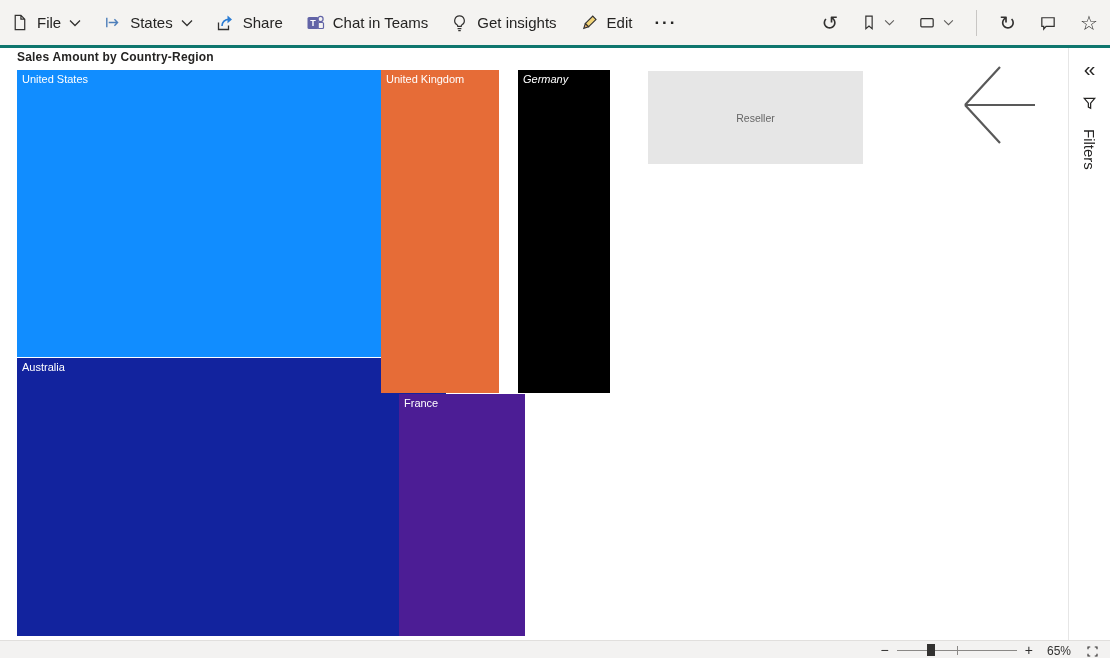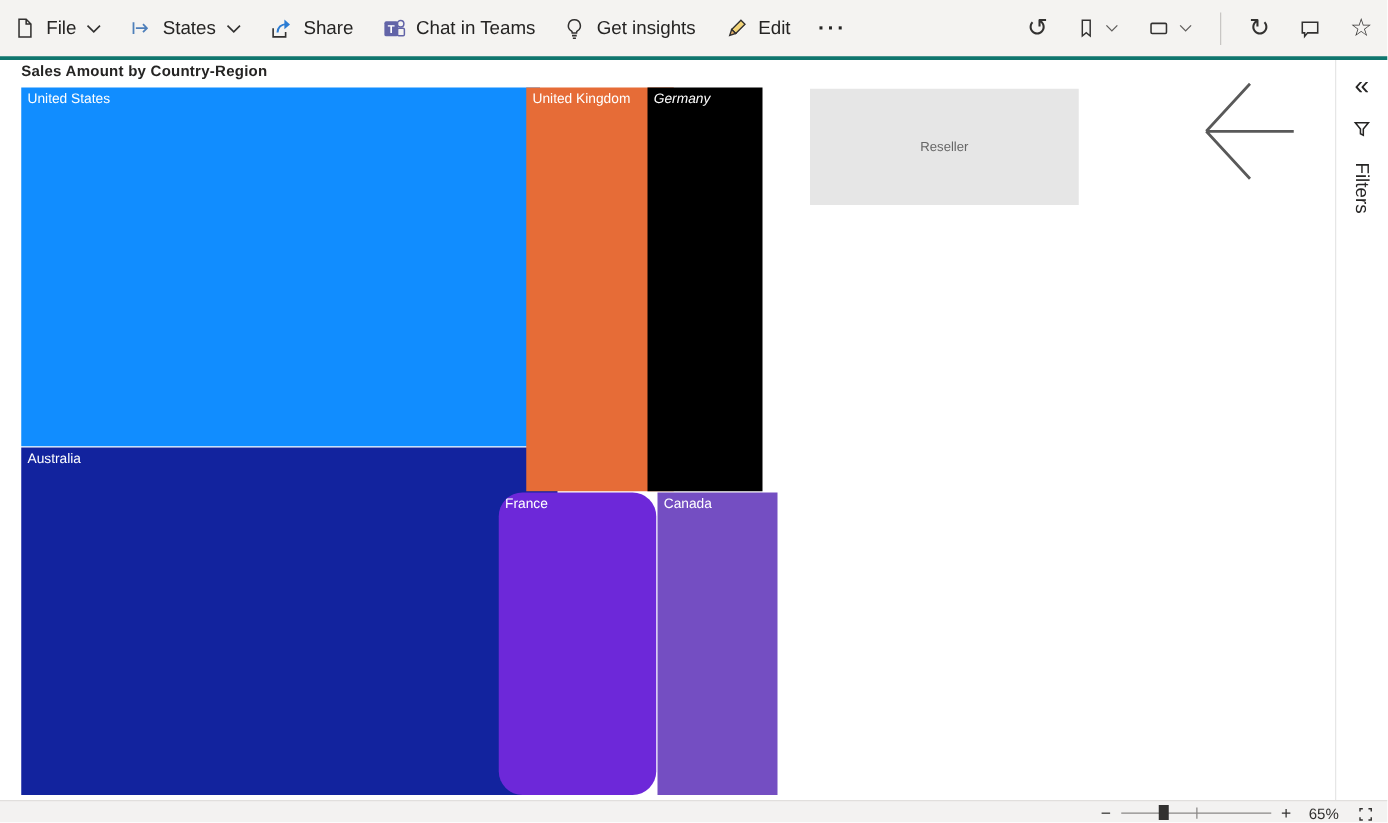--- a/index.html
+++ b/index.html
@@ -152,31 +152,28 @@
 
   <div class="visual-title">Sales Amount by Country-Region</div>
 
   <div class="treemap">
     <div class="tile" style="left: 0px; top: 0px; width: 415px; height: 287px; background: rgb(17, 141, 255);">
       <span class="tile-label">United States</span>
     </div>
     <div class="tile" style="left: 0px; top: 288px; width: 429px; height: 278px; background: rgb(18, 35, 158);">
       <span class="tile-label">Australia</span>
     </div>
-    <div class="tile" style="left: 404px; top: 0px; width: 118px; height: 323px; background: rgb(230, 108, 55);">
+    <div class="tile" style="left: 364px; top: 0px; width: 118px; height: 323px; background: rgb(230, 108, 55);">
       <span class="tile-label">United Kingdom</span>
     </div>
     <div class="tile" style="left: 501px; top: 0px; width: 92px; height: 323px; background: #000000; font-style: italic;">
       <span class="tile-label">Germany</span>
     </div>
-    <div class="tile" style="left: 382px; top: 324px; width: 126px; height: 242px; background: #6d28d9; border-radius: 19px;">
+    <div class="tile" style="left: 382px; top: 324px; width: 126px; height: 242px; background: #4c1d95;">
       <span class="tile-label">France</span>
-    </div>
-    <div class="tile" style="left: 509px; top: 324px; width: 96px; height: 242px; background: rgb(116, 78, 194);">
-      <span class="tile-label">Canada</span>
     </div>
   </div>
 
   <div class="slicer">
     <div class="slicer-btn" style="background: rgb(230, 230, 230); color: rgb(102, 102, 102);">
       <span>Reseller</span>
     </div>
   </div>
 
   <svg class="arrow-shape" width="90" height="100" viewBox="0 0 90 100">

